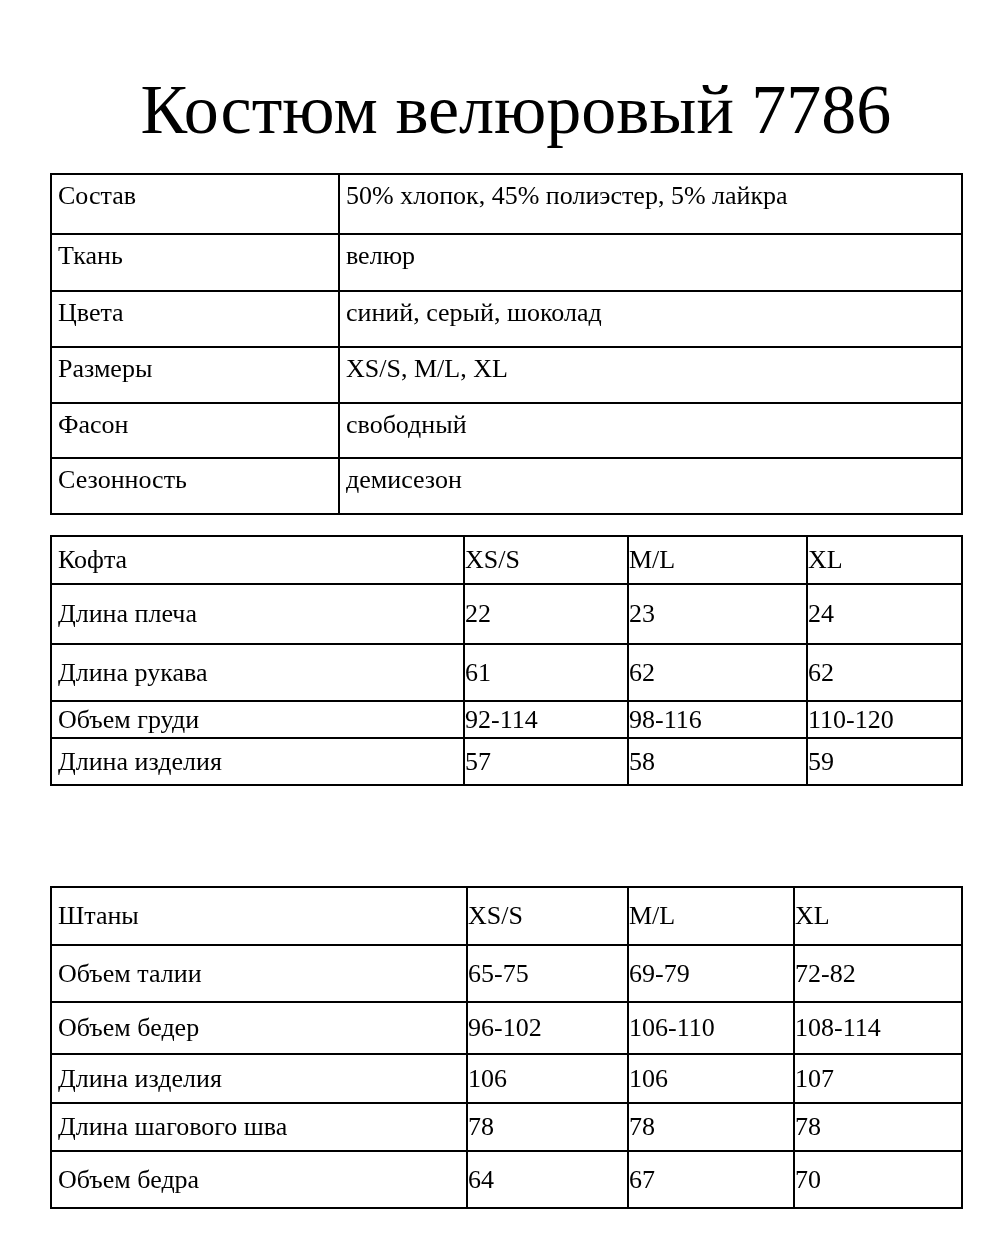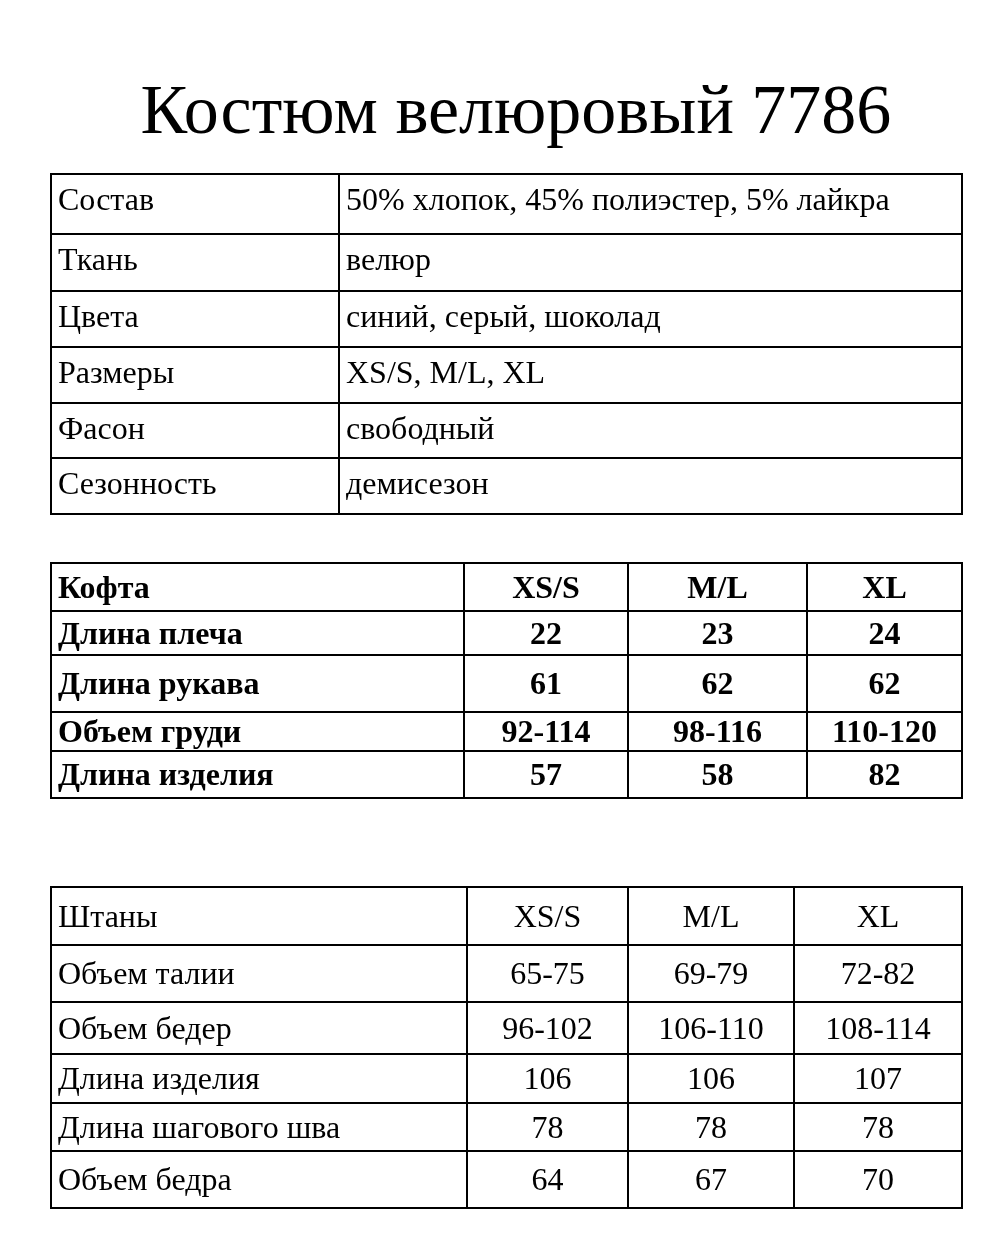--- a/index.html
+++ b/index.html
@@ -1,24 +1,24 @@
 <!DOCTYPE html>
 <html><head>
 <meta charset="utf-8">
 <style>
   html,body{margin:0;padding:0;background:#fff;}
   body{width:1000px;height:1240px;position:relative;font-family:"Liberation Serif","DejaVu Serif",serif;color:#000;overflow:hidden;}
   .title{position:absolute;left:0;width:1000px;top:60px;text-align:center;font-size:70px;line-height:100px;padding-left:16px;}
   table{position:absolute;left:50px;width:913px;border-collapse:collapse;table-layout:fixed;}
-  td{border:2px solid #000;padding:0 0 0 6px;font-size:32px;vertical-align:top;}
-  td.c{text-align:center;padding:0;vertical-align:middle;}
+  td{border:2px solid #000;padding:0 0 0 6px;font-size:26px;vertical-align:top;}
+  td.c{padding:0;vertical-align:middle;}
   td.l{vertical-align:middle;}
   #t1{top:173px;}
   #t1 td{padding-top:6px;vertical-align:top;}
-  #t2{top:562px;font-weight:bold;}
+  #t2{top:535px;}
   #t3{top:860px;margin-top:26px;}
 </style>
 </head>
 <body>
 
 <div class="title">Костюм велюровый 7786</div>
 
 <table id="t1">
   <colgroup>
       <col style="width:288px">
@@ -59,21 +59,21 @@
       <col style="width:179px">
       <col>
     </colgroup>
   <tbody>
       <tr style="height:48px">
     <td class="l">Кофта</td>
     <td class="c">XS/S</td>
     <td class="c">M/L</td>
     <td class="c">XL</td>
   </tr>
-  <tr style="height:44px">
+  <tr style="height:60px">
     <td class="l">Длина плеча</td>
     <td class="c">22</td>
     <td class="c">23</td>
     <td class="c">24</td>
   </tr>
   <tr style="height:57px">
     <td class="l">Длина рукава</td>
     <td class="c">61</td>
     <td class="c">62</td>
     <td class="c">62</td>
@@ -81,21 +81,21 @@
   <tr style="height:37px">
     <td class="l">Объем груди</td>
     <td class="c">92-114</td>
     <td class="c">98-116</td>
     <td class="c">110-120</td>
   </tr>
   <tr style="height:47px">
     <td class="l">Длина изделия</td>
     <td class="c">57</td>
     <td class="c">58</td>
-    <td class="c">82</td>
+    <td class="c">59</td>
   </tr>
 </tbody>
   </table>
 
 <table id="t3">
   <colgroup>
       <col style="width:416px">
       <col style="width:161px">
       <col style="width:166px">
       <col>

